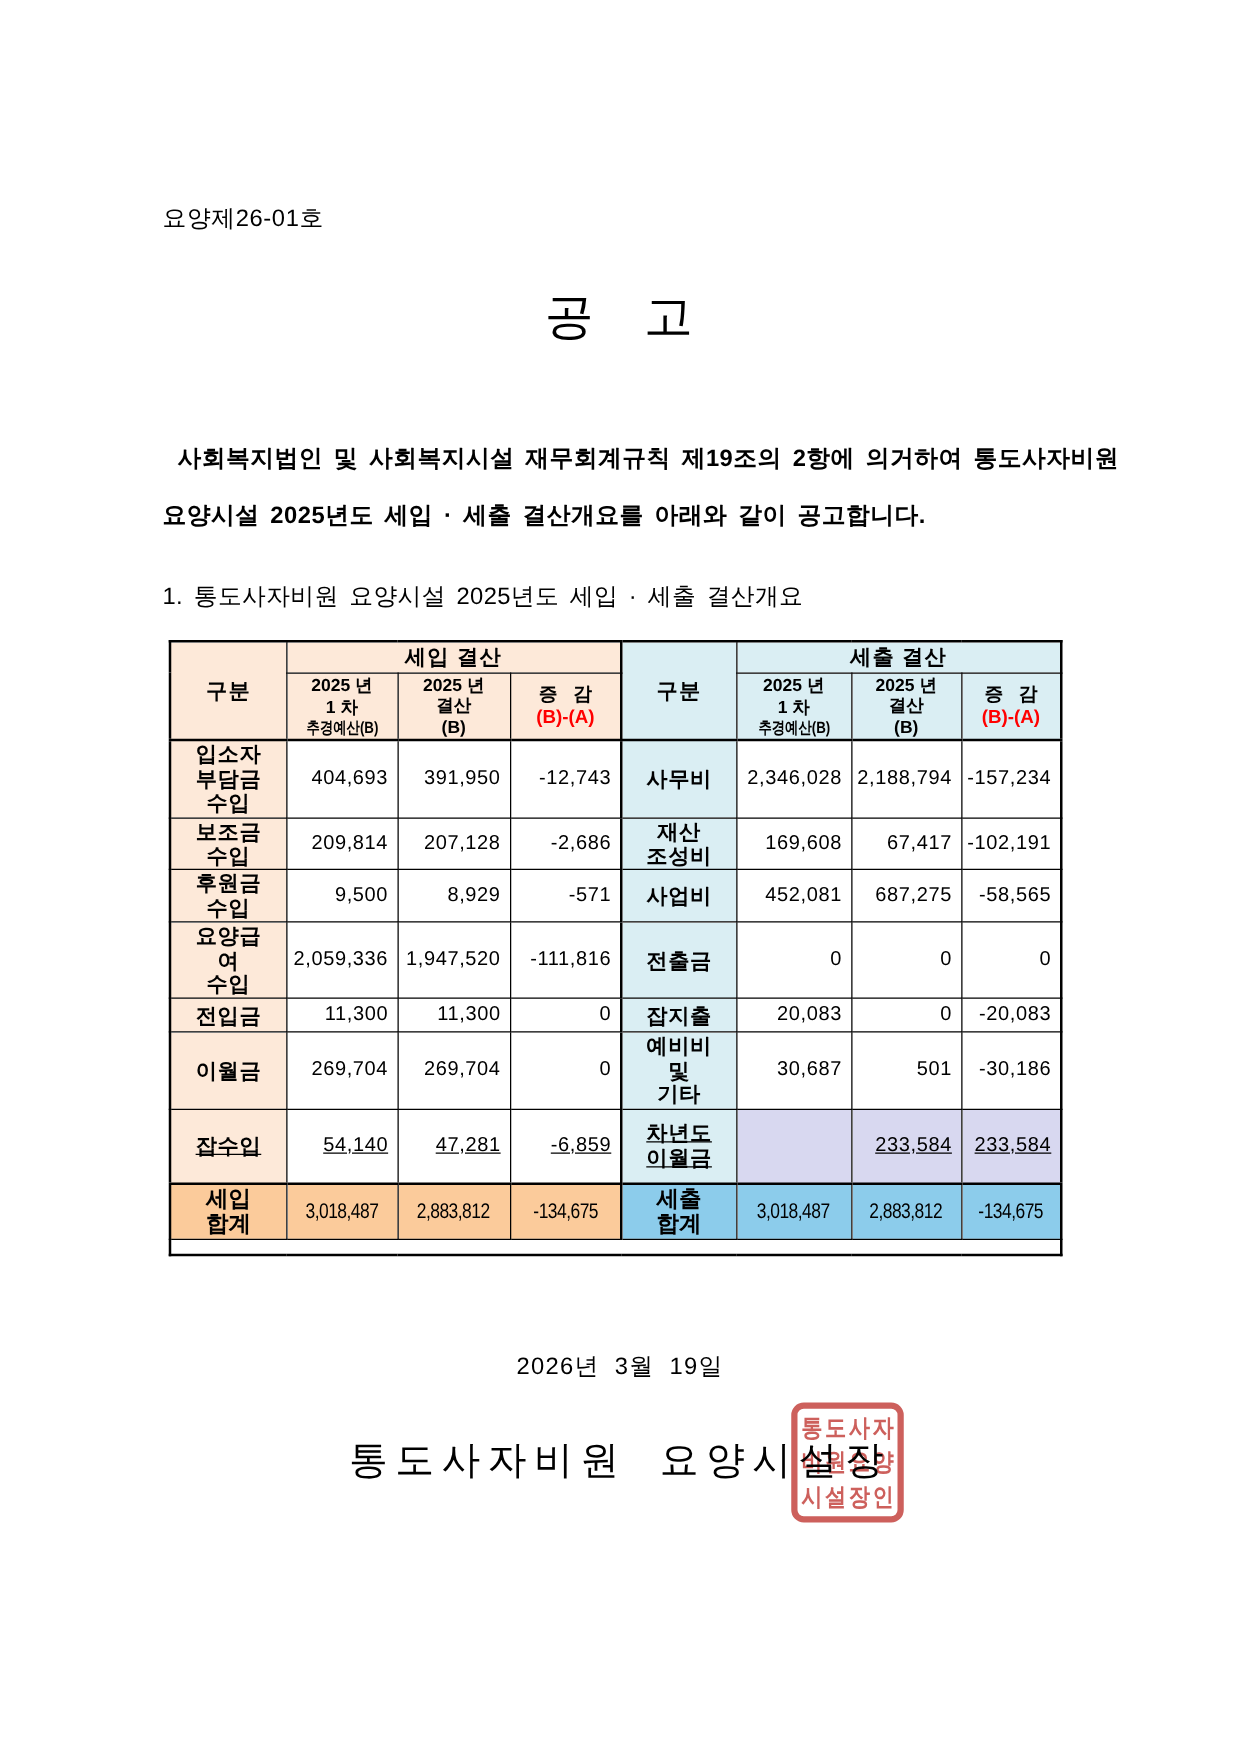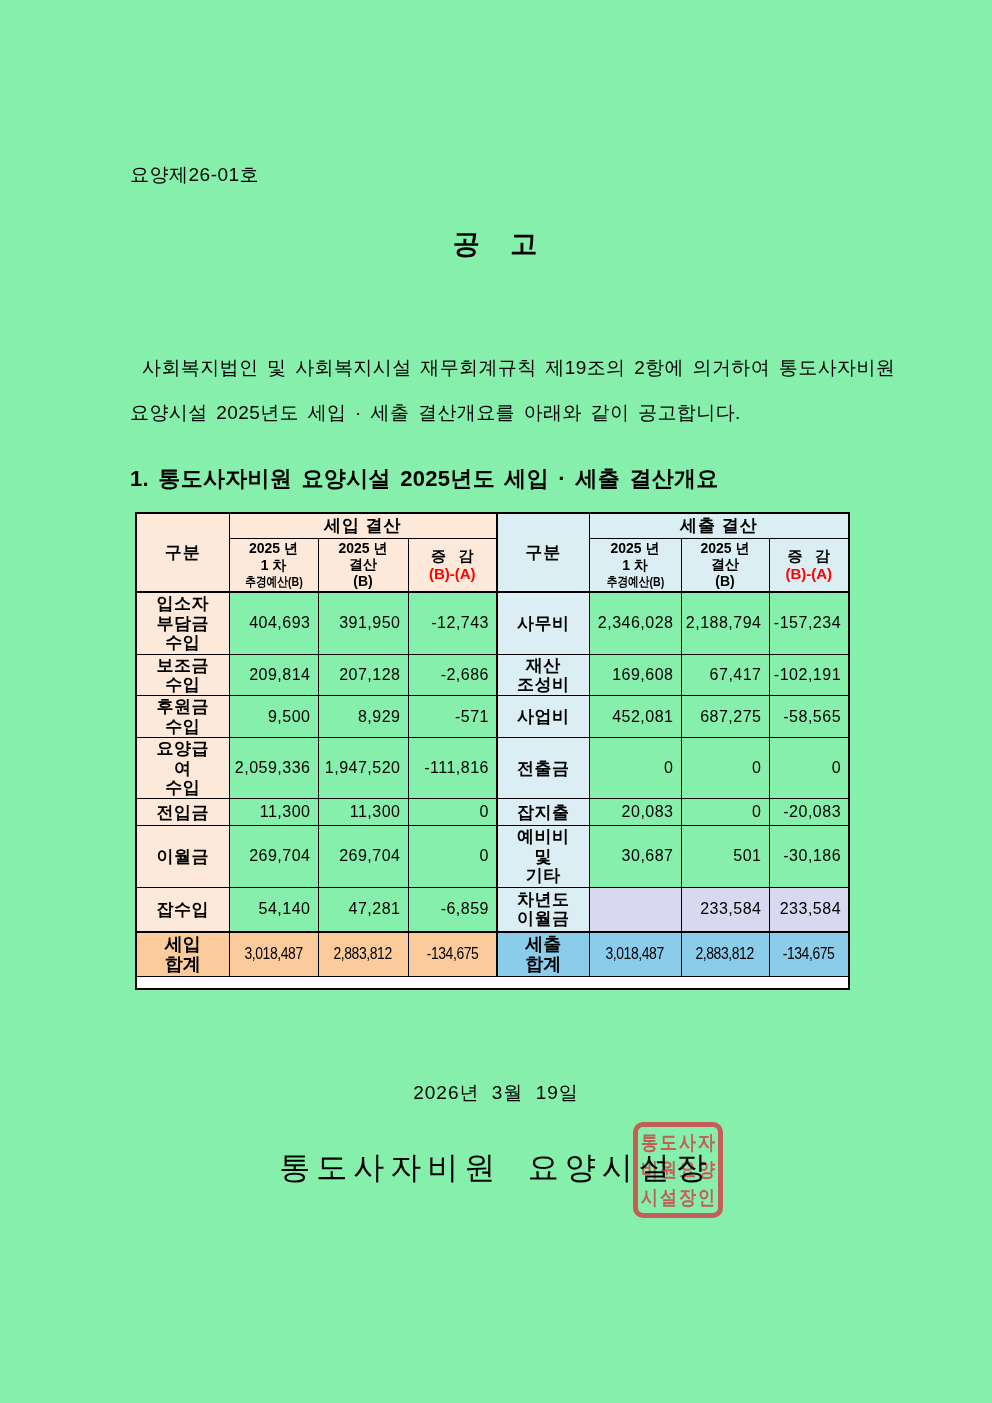--- a/index.html
+++ b/index.html
@@ -1,28 +1,28 @@
 <!DOCTYPE html>
 <html><head>
 <meta charset="utf-8">
 <style>
   * { margin:0; padding:0; box-sizing:border-box; }
   html,body { background:#888; }
   .page {
-    position:relative; width:992px; height:1403px; background:#86efac;
+    position:relative; width:992px; height:1403px; background:#ffffff;
     margin:0 auto; overflow:hidden;
     font-family:"Liberation Sans","DejaVu Sans",sans-serif; color:#000;
   }
   .doc-number { position:absolute; left:130px; top:162px; font-size:19px; letter-spacing:0.5px; }
   .doc-title  { position:absolute; left:0; top:226px; width:100%; text-align:center;
-                font-size:27px; white-space:pre; letter-spacing:2px;font-weight:bold; }
+                font-size:39px; white-space:pre; letter-spacing:2px; }
   .body-para  { position:absolute; left:130px; top:345px; width:740px; font-size:19px; }
-  .body-line  { line-height:45px; letter-spacing:0.4px; word-spacing:3px; white-space:nowrap; }
+  .body-line  { line-height:45px; letter-spacing:0.4px; word-spacing:3px; white-space:nowrap;font-weight:bold; }
   .body-line.indent { padding-left:12px; }
-  .sec-heading { position:absolute; left:130px; top:464px; font-size:22px; letter-spacing:0.3px; word-spacing:3px;font-weight:bold; }
+  .sec-heading { position:absolute; left:130px; top:464px; font-size:19px; letter-spacing:0.3px; word-spacing:3px; }
   .sec-heading.sec2 { top:1001px; }
   .doc-date { position:absolute; left:0; top:1080px; width:100%; text-align:center;
               font-size:19px; letter-spacing:1px; word-spacing:6px; }
   .signer { position:absolute; left:0; top:1147px; width:100%; text-align:center;
             font-size:31px; letter-spacing:6px; word-spacing:12px; z-index:2; }
   
   .stamp { position:absolute; left:633px; top:1122px; width:90px; height:96px;
            border:5px solid #C9534F; border-radius:10px; z-index:1;
            display:grid; grid-template-columns:repeat(4,1fr); grid-template-rows:repeat(3,1fr);
            align-items:center; justify-items:center; padding:2px; opacity:0.92; }
@@ -51,21 +51,21 @@
   .lbl { text-align:center; font-weight:bold; font-size:17px; line-height:1.14;
          white-space:pre-line; padding:1px 0; letter-spacing:0.5px; }
   .num { text-align:right; padding-right:7px; font-size:16px; letter-spacing:0.5px; }
   .tlbl { text-align:center; font-weight:bold; font-size:18px; line-height:1.12; white-space:pre-line; }
   .tnum { text-align:center; font-size:17px; padding:0; }
   .tnum .cond { display:inline-block; transform:scaleX(0.82); transform-origin:center;
                 letter-spacing:-0.5px; white-space:nowrap; }
   tr.hr1 { height:25px; } tr.hr2 { height:54px; }
   tr.r0 { height:62px; } tr.r1 { height:39px; } tr.r2 { height:42px; }
   tr.r3 { height:61px; } tr.r4 { height:27px; } tr.r5 { height:51px; }
-  tr.r6 { height:45px; } tr.total { height:44px; } tr.re { height:13px; }
+  tr.r6 { height:60px;text-decoration:underline; } tr.total { height:44px; } tr.re { height:13px; }
   .erow { background:#fff; }
 </style>
 </head>
 <body>
 
 <div class="page">
 
   <div class="doc-number">요양제26-01호</div>
 
   <div class="doc-title">공   고</div>

